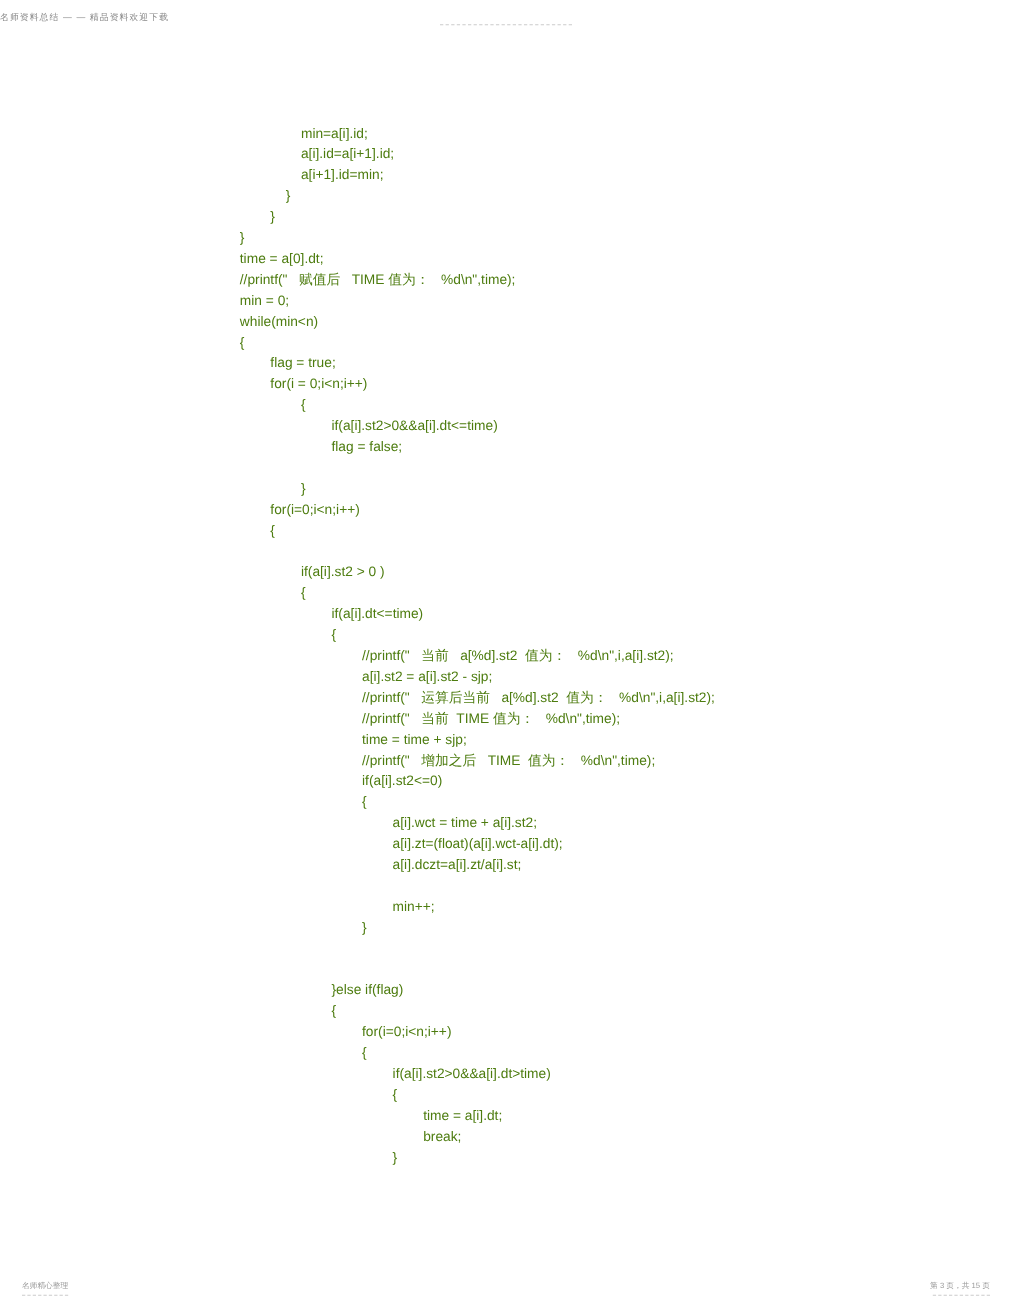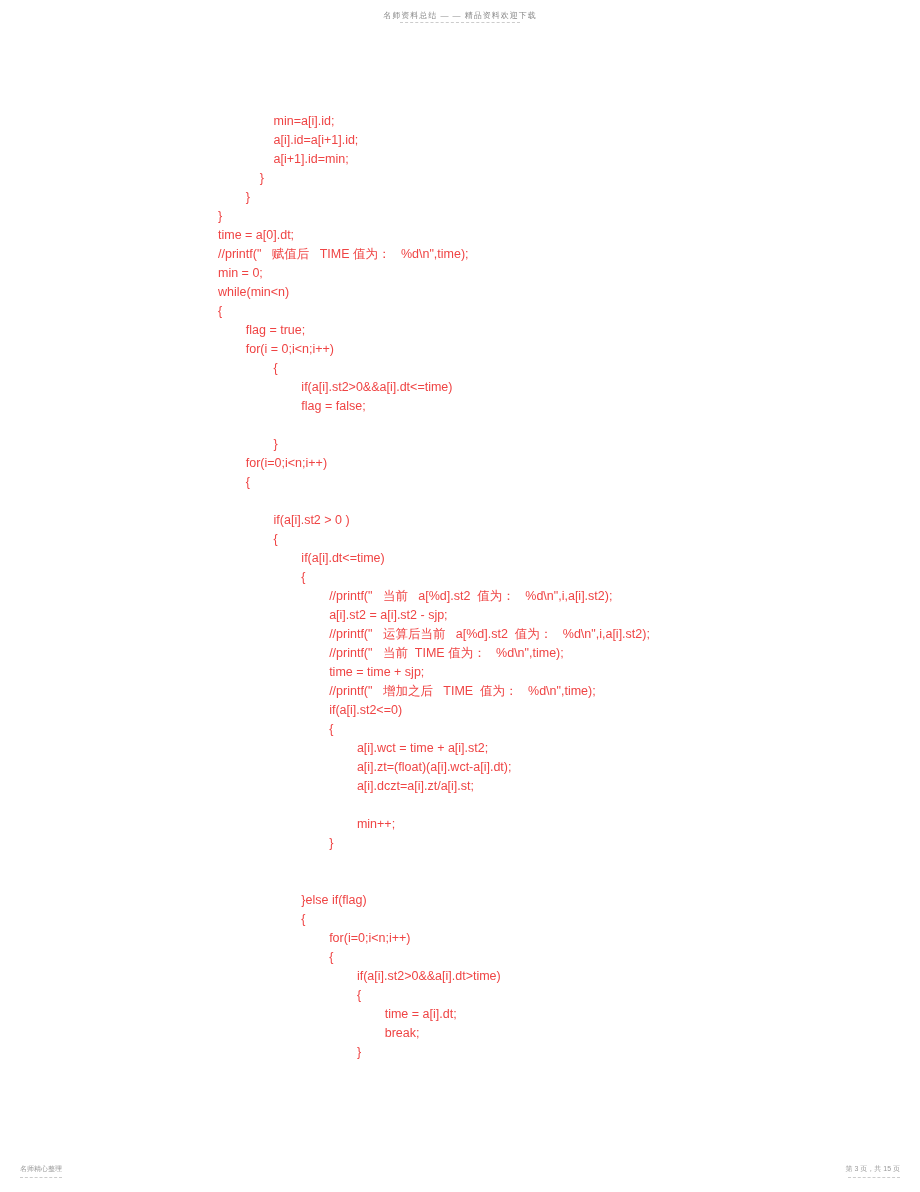--- a/index.html
+++ b/index.html
@@ -8,41 +8,41 @@
     height: 1192px;
     background: #ffffff;
     font-family: "SimSun", "Arial", sans-serif;
     position: relative;
   }
   .header {
     position: absolute;
     top: 10px;
     left: 0;
     width: 100%;
-    text-align: center;
+    text-align: left;
     font-size: 8px;
     color: #888;
     letter-spacing: 1px;
   }
   .header-underline {
     position: absolute;
     top: 22px;
     left: 50%;
     transform: translateX(-50%);
     width: 120px;
     border-bottom: 1px dashed #ccc;
   }
   .code-block {
     position: absolute;
     top: 112px;
     left: 218px;
     font-family: "Arial", sans-serif;
     font-size: 12.5px;
     line-height: 19px;
-    color: #ef4444;
+    color: #4d7c0f;
     white-space: pre;
   }
   .footer-left {
     position: absolute;
     bottom: 18px;
     left: 20px;
     font-size: 7px;
     color: #999;
   }
   .footer-left-underline {

